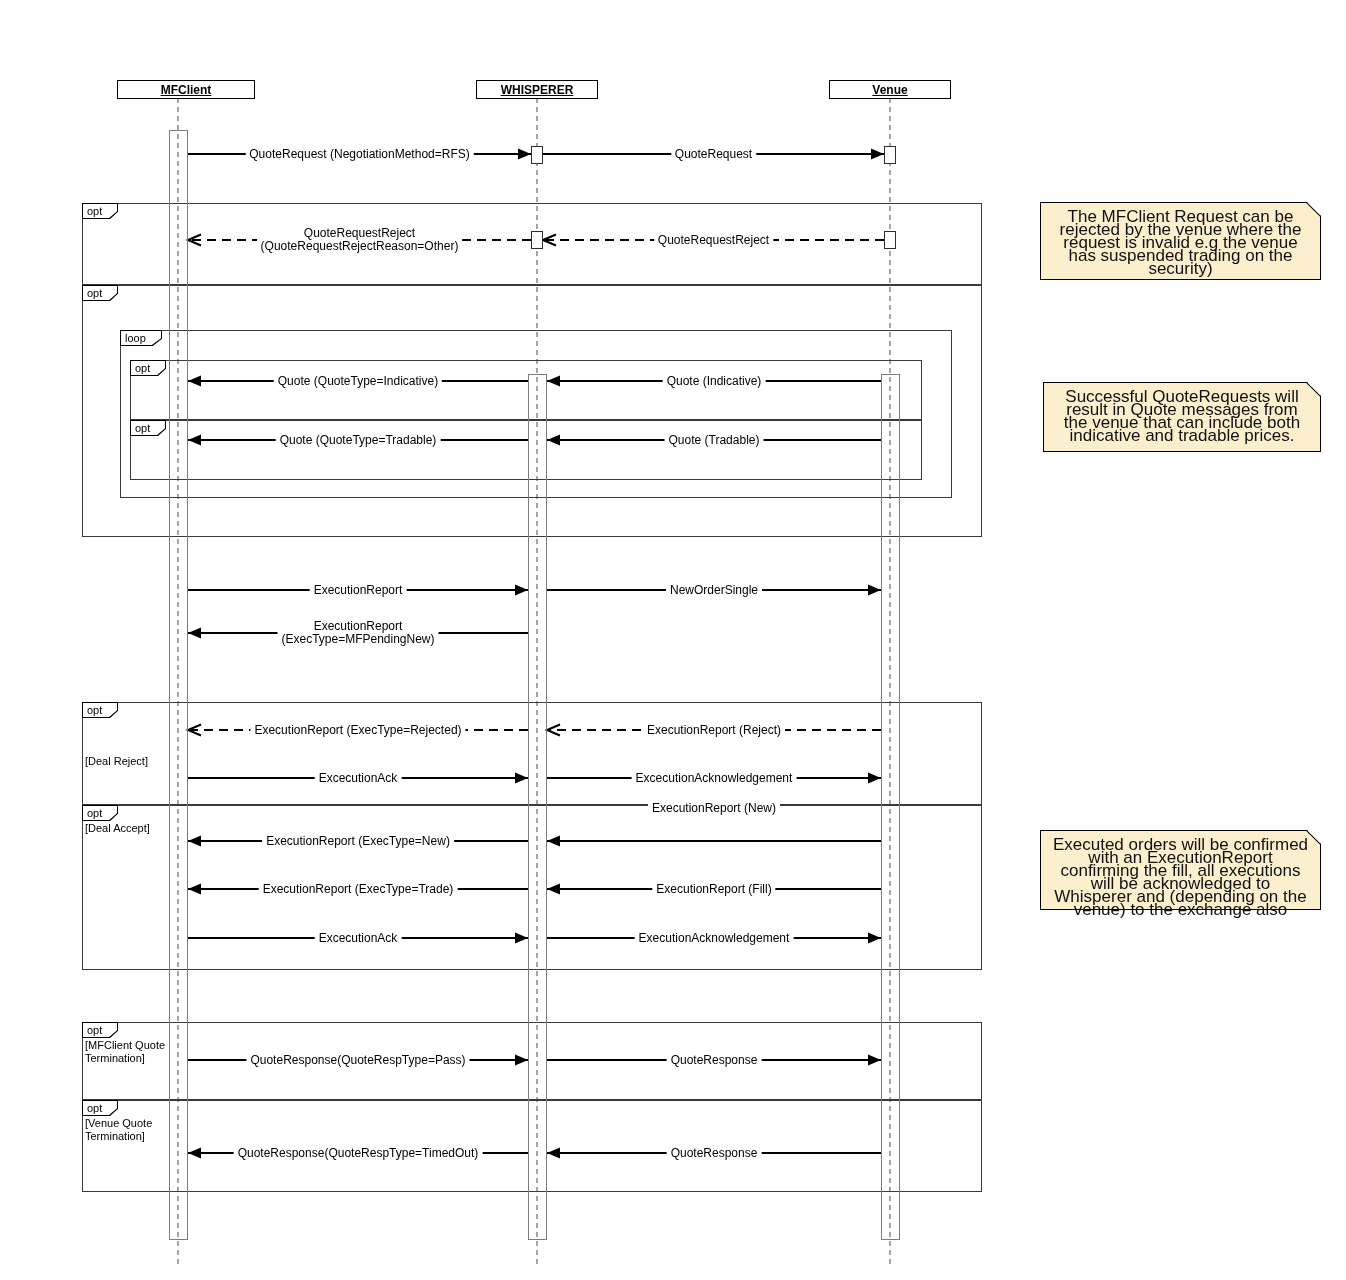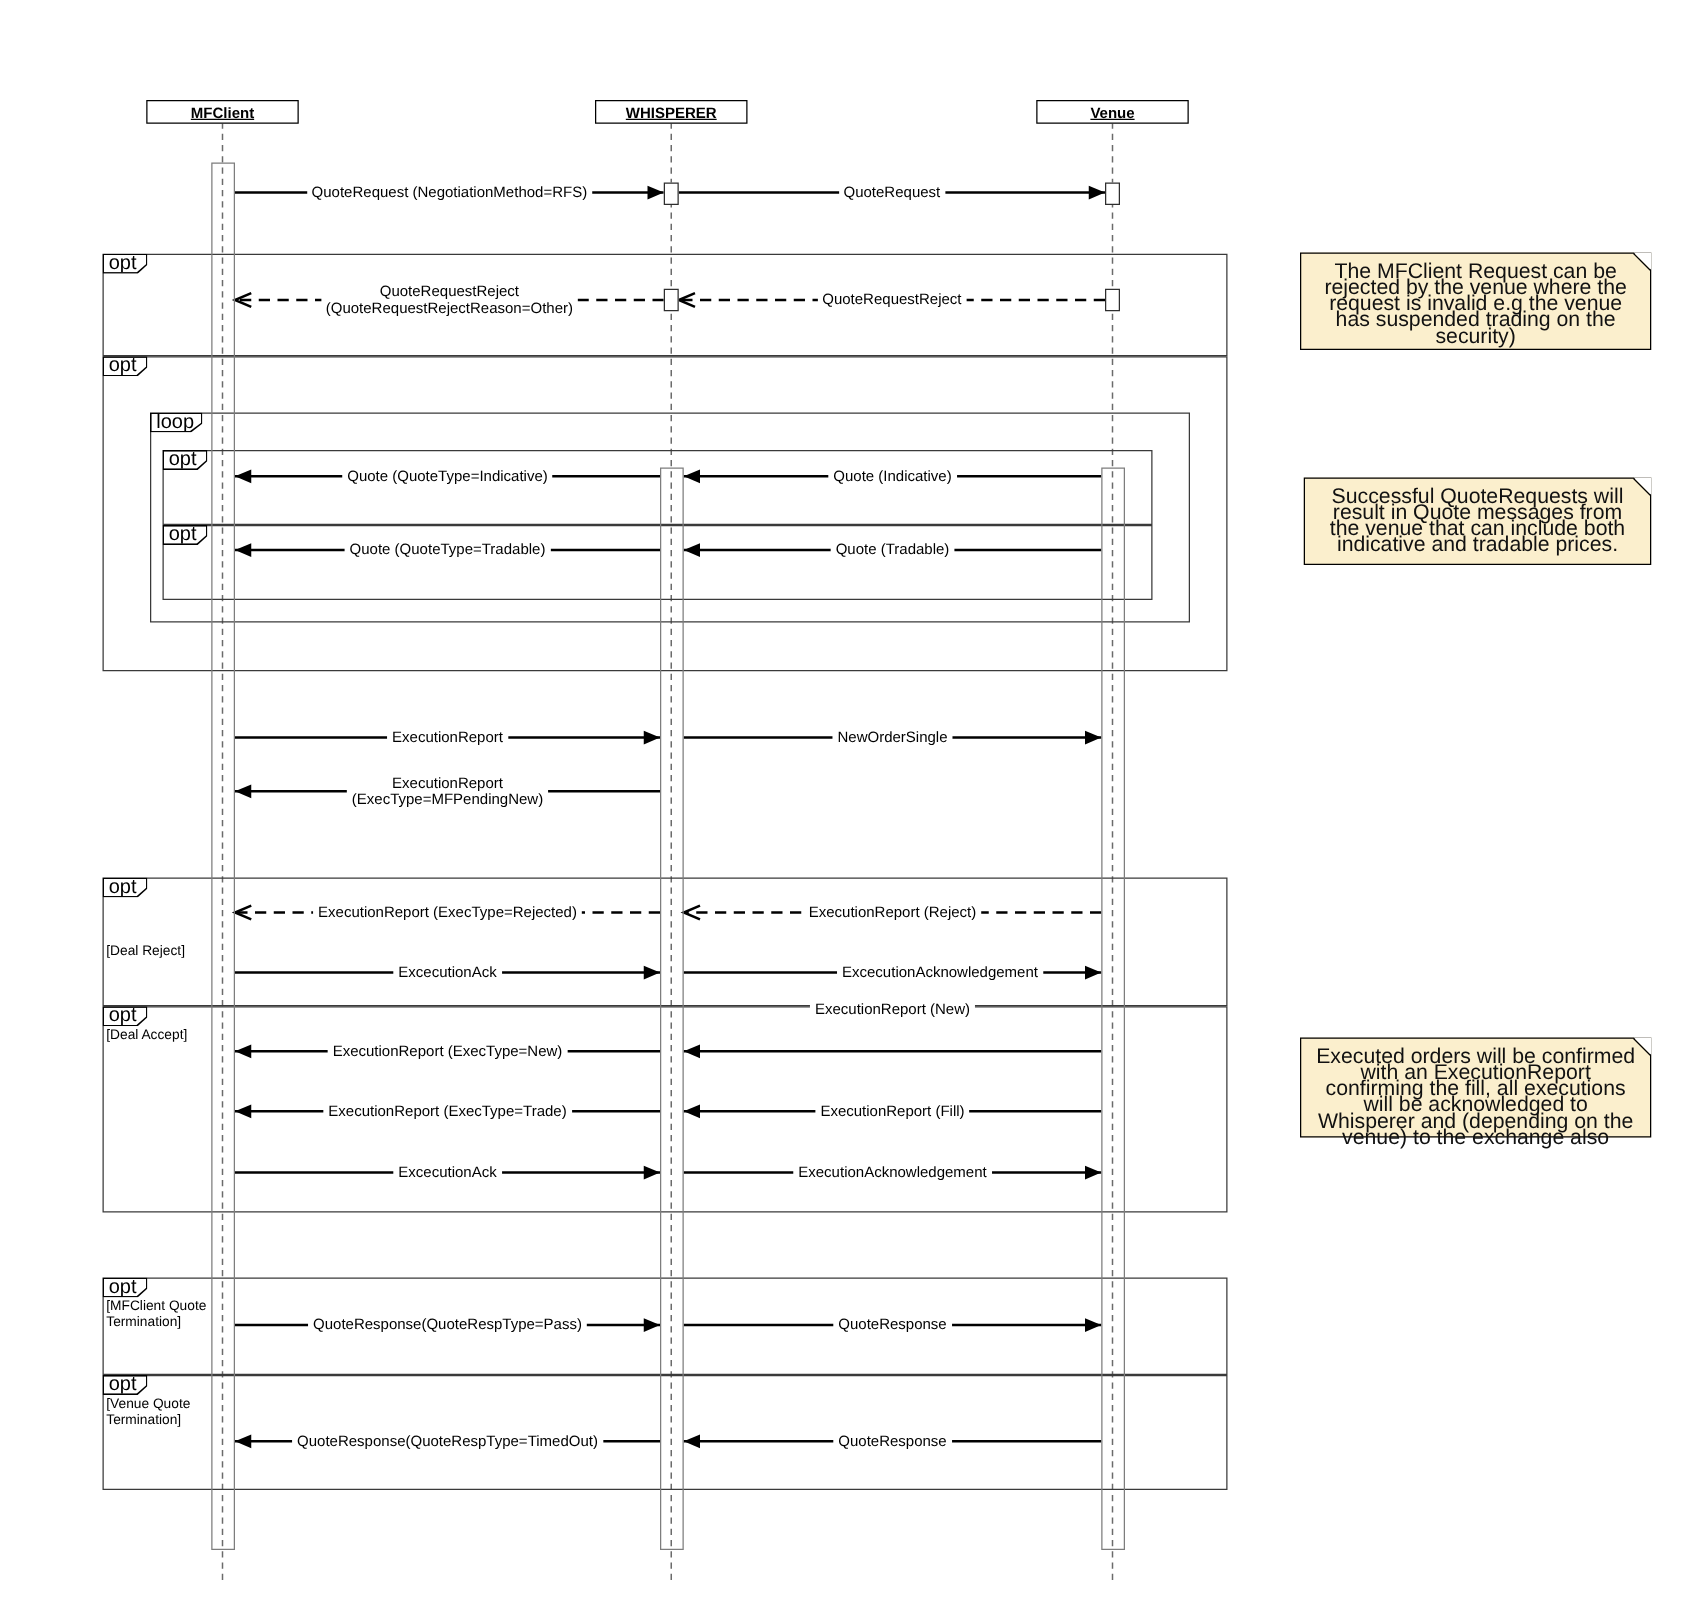--- a/index.html
+++ b/index.html
@@ -8,21 +8,21 @@
   #arrow-layer{position:absolute;left:0;top:0;z-index:1;}
   .lifeline-header{position:absolute;height:19px;width:122px;border:1px solid #000;background:#fff;
     display:flex;align-items:center;justify-content:center;font-weight:bold;font-size:12px;
     text-decoration:underline;z-index:4;box-sizing:border-box;}
   .frag{position:absolute;border:1px solid #3a3a3a;background:transparent;z-index:2;box-sizing:border-box;}
   .frag-tab{position:absolute;z-index:3;}
   .frag-tab .tab-outer{position:absolute;inset:0;background:#000;
     clip-path:polygon(0 0,100% 0,100% 55%,78% 100%,0 100%);}
   .frag-tab .tab-inner{position:absolute;left:1px;top:1px;right:1px;bottom:1px;background:#fff;
     clip-path:polygon(0 0,100% 0,100% 52%,77% 100%,0 100%);
-    display:flex;align-items:center;font-size:16px;padding-left:4px;box-sizing:border-box;}
+    display:flex;align-items:center;font-size:11px;padding-left:4px;box-sizing:border-box;}
   .guard{position:absolute;font-size:11px;line-height:13px;white-space:pre-line;z-index:3;color:#000;}
   .act{position:absolute;box-sizing:border-box;}
   .act.long{border:1px solid #7d7d7d;background:transparent;z-index:3;}
   .act.short{border:1px solid #2e2e2e;background:#fff;z-index:3;}
   .mlabel{position:absolute;transform:translate(-50%,-50%);background:#fff;padding:0 4px;
     font-size:12px;line-height:13px;text-align:center;white-space:pre-line;z-index:4;color:#000;}
   .note{position:absolute;background:#FBEFCD;border:1px solid #000;z-index:4;font-size:17px;
     line-height:13px;text-align:center;padding:7px 10px;box-sizing:border-box;color:#111;}
   .note .fold-cover{position:absolute;top:-1px;right:-1px;width:0;height:0;
     border-top:14px solid #fff;border-left:14px solid transparent;}
@@ -139,40 +139,40 @@
     </div>
     <div class="guard" style="left: 85px; top: 1117px; width: 110px;">[Venue Quote
 Termination]</div>
     <div class="act long" style="left: 169px; top: 130px; width: 19px; height: 1110px;"></div>
     <div class="act long" style="left: 528px; top: 374px; width: 19px; height: 866px;"></div>
     <div class="act long" style="left: 881px; top: 374px; width: 19px; height: 866px;"></div>
     <div class="act short" style="left: 531px; top: 146px; width: 12px; height: 18px;"></div>
     <div class="act short" style="left: 884px; top: 146px; width: 12px; height: 18px;"></div>
     <div class="act short" style="left: 531px; top: 231px; width: 12px; height: 18px;"></div>
     <div class="act short" style="left: 884px; top: 231px; width: 12px; height: 18px;"></div>
-    <div class="lifeline-header" style="left: 117px; top: 80px; width: 122px; height: 19px;">MFClient</div>
+    <div class="lifeline-header" style="left: 117px; top: 80px; width: 138px; height: 19px;">MFClient</div>
     <div class="lifeline-header" style="left: 476px; top: 80px; width: 122px; height: 19px;">WHISPERER</div>
     <div class="lifeline-header" style="left: 829px; top: 80px; width: 122px; height: 19px;">Venue</div>
     <div class="mlabel" style="left: 359.5px; top: 154px;">QuoteRequest (NegotiationMethod=RFS)</div>
     <div class="mlabel" style="left: 713.5px; top: 154px;">QuoteRequest</div>
     <div class="mlabel" style="left: 359.5px; top: 240px;">QuoteRequestReject
 (QuoteRequestRejectReason=Other)</div>
     <div class="mlabel" style="left: 713.5px; top: 240px;">QuoteRequestReject</div>
     <div class="mlabel" style="left: 358px; top: 381px;">Quote (QuoteType=Indicative)</div>
     <div class="mlabel" style="left: 714px; top: 381px;">Quote (Indicative)</div>
     <div class="mlabel" style="left: 358px; top: 440px;">Quote (QuoteType=Tradable)</div>
     <div class="mlabel" style="left: 714px; top: 440px;">Quote (Tradable)</div>
     <div class="mlabel" style="left: 358px; top: 590px;">ExecutionReport</div>
     <div class="mlabel" style="left: 714px; top: 590px;">NewOrderSingle</div>
     <div class="mlabel" style="left: 358px; top: 633px;">ExecutionReport
 (ExecType=MFPendingNew)</div>
     <div class="mlabel" style="left: 358px; top: 730px;">ExecutionReport (ExecType=Rejected)</div>
     <div class="mlabel" style="left: 714px; top: 730px;">ExecutionReport (Reject)</div>
     <div class="mlabel" style="left: 358px; top: 778px;">ExcecutionAck</div>
-    <div class="mlabel" style="left: 752px; top: 778px; text-align: right;">ExcecutionAcknowledgement</div>
+    <div class="mlabel" style="left: 714px; top: 778px; text-align: right;">ExcecutionAcknowledgement</div>
     <div class="mlabel" style="left: 358px; top: 841px;">ExecutionReport (ExecType=New)</div>
     <div class="mlabel" style="left: 714px; top: 808px;">ExecutionReport (New)</div>
     <div class="mlabel" style="left: 358px; top: 889px;">ExecutionReport (ExecType=Trade)</div>
     <div class="mlabel" style="left: 714px; top: 889px;">ExecutionReport (Fill)</div>
     <div class="mlabel" style="left: 358px; top: 938px;">ExcecutionAck</div>
     <div class="mlabel" style="left: 714px; top: 938px;">ExecutionAcknowledgement</div>
     <div class="mlabel" style="left: 358px; top: 1060px;">QuoteResponse(QuoteRespType=Pass)</div>
     <div class="mlabel" style="left: 714px; top: 1060px;">QuoteResponse</div>
     <div class="mlabel" style="left: 358px; top: 1153px;">QuoteResponse(QuoteRespType=TimedOut)</div>
     <div class="mlabel" style="left: 714px; top: 1153px;">QuoteResponse</div>

